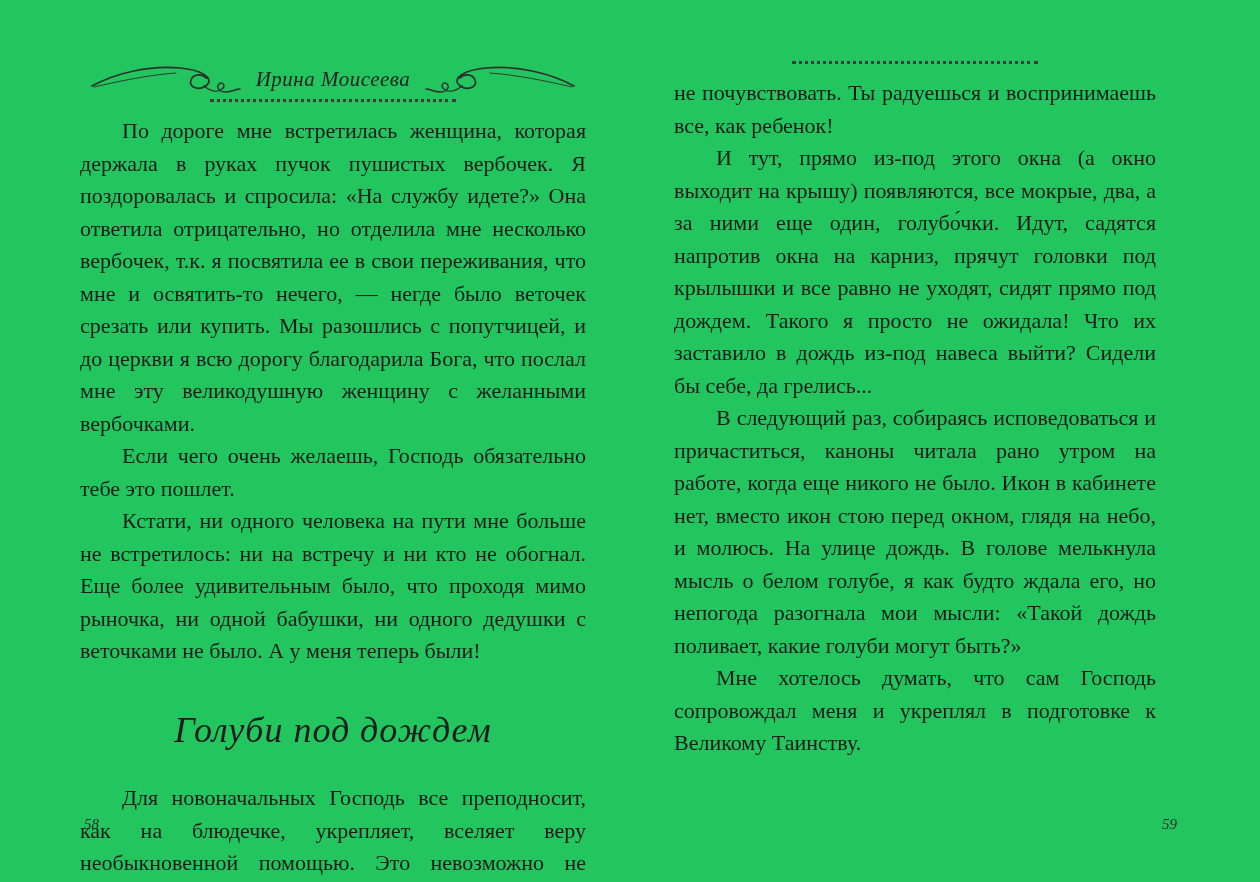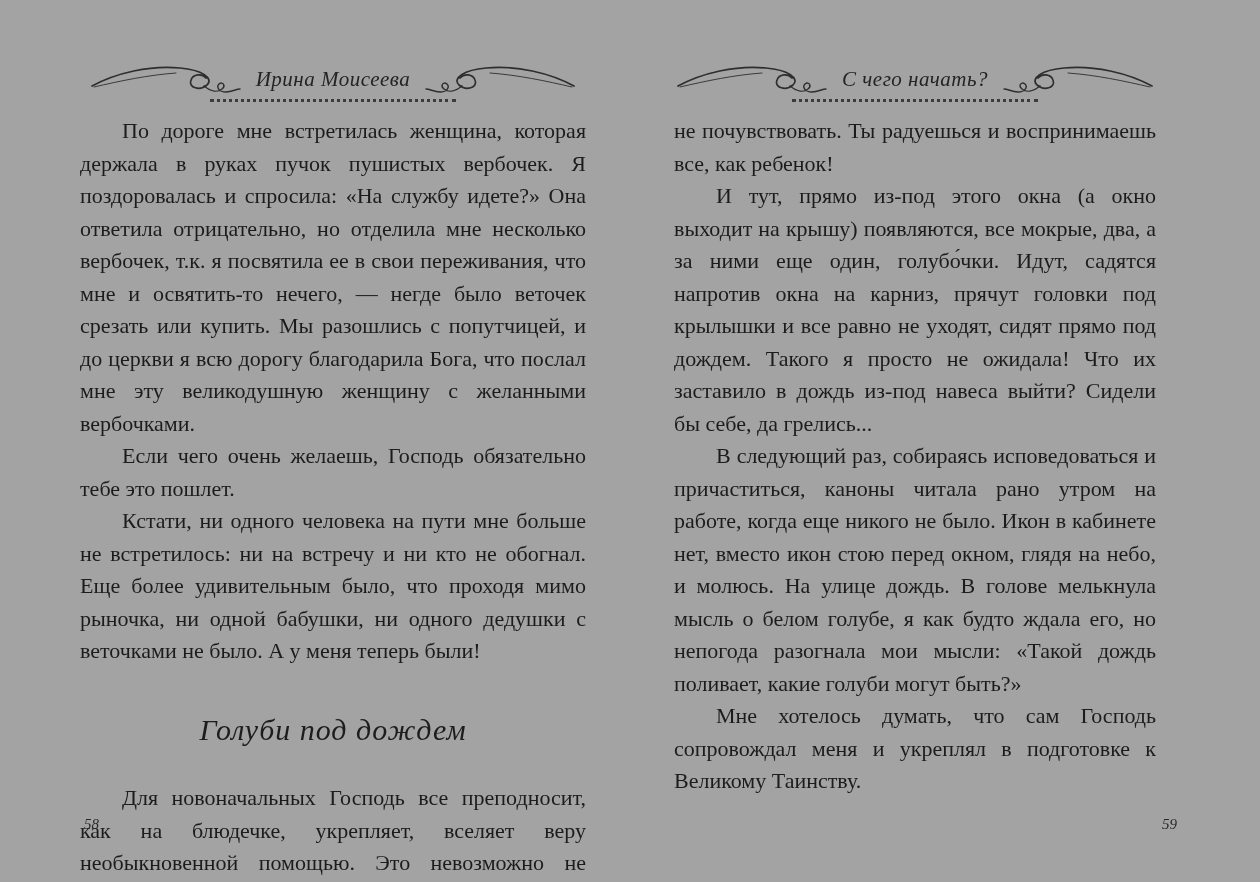--- a/index.html
+++ b/index.html
@@ -10,21 +10,21 @@
   body {
     width: 1260px;
     height: 882px;
     font-family: "Liberation Serif", "DejaVu Serif", serif;
     color: #1c1c1c;
   }
   .spread {
     position: relative;
     width: 1260px;
     height: 882px;
-    background: #a3a3a3;
+    background: #22c55e;
     overflow: hidden;
   }
   .page {
     position: absolute;
     top: 60px;
   }
   .page.left  { left: 80px;  width: 506px; }
   .page.right { left: 674px; width: 482px; }
 
   .running-header {
@@ -61,21 +61,21 @@
     font-size: 22px;
     line-height: 32.5px;
     text-align: justify;
     hyphens: auto;
     -webkit-hyphens: auto;
   }
   .body-text p { margin: 0; }
   .body-text p.indent { text-indent: 42px; }
 
   .section-heading {
-    font-size: 30px;
+    font-size: 36px;
     font-style: italic;
     font-weight: normal;
     text-align: center;
     margin: 46px 0 36px;
     letter-spacing: 1px;
     color: #1d1d1d;
   }
 
   .page-number {
     position: absolute;
@@ -111,33 +111,20 @@
     <div class="body-text">
       <p class="indent">По дороге мне встретилась женщина, которая держала в руках пучок пушистых вербочек. Я поздоровалась и спросила: «На службу идете?» Она ответила отрицательно, но отделила мне несколько вербочек, т.к. я посвятила ее в свои переживания, что мне и освятить-то нечего, — негде было веточек срезать или купить. Мы разошлись с попутчицей, и до церкви я всю дорогу благодарила Бога, что послал мне эту великодушную женщину с желанными вербочками.</p>
       <p class="indent">Если чего очень желаешь, Господь обязательно тебе это пошлет.</p>
       <p class="indent">Кстати, ни одного человека на пути мне больше не встретилось: ни на встречу и ни кто не обогнал. Еще более удивительным было, что проходя мимо рыночка, ни одной бабушки, ни одного дедушки с веточками не было. А у меня теперь были!</p>
       <h2 class="section-heading">Голуби под дождем</h2>
       <p class="indent">Для новоначальных Господь все преподносит, как на блюдечке, укрепляет, вселяет веру необыкновенной помощью. Это невозможно не заметить и</p>
     </div>
   </section>
 
   <section class="page right">
-    <header class="running-header">
-      <svg class="flourish" viewBox="0 0 152 36" aria-hidden="true">
-        <path d="M2,25 C26,12 60,4 90,7 C112,9 124,17 117,24 C110,30 98,27 101,19 C103,13 112,12 116,17" fill="none" stroke="#2e2e2e" stroke-width="1.7" stroke-linecap="round"></path>
-        <path d="M4,26 C30,20 58,14 86,12" fill="none" stroke="#2e2e2e" stroke-width="0.9" stroke-linecap="round"></path>
-        <path d="M114,25 C120,30 127,32 132,28 C136,25 133,20 129,23 C126,26 129,31 136,31 C142,31 146,28 150,28" fill="none" stroke="#2e2e2e" stroke-width="1.4" stroke-linecap="round"></path>
-      </svg>
-      <span class="head-title">С чего начать?</span>
-      <svg class="flourish mirrored" viewBox="0 0 152 36" aria-hidden="true">
-        <path d="M2,25 C26,12 60,4 90,7 C112,9 124,17 117,24 C110,30 98,27 101,19 C103,13 112,12 116,17" fill="none" stroke="#2e2e2e" stroke-width="1.7" stroke-linecap="round"></path>
-        <path d="M4,26 C30,20 58,14 86,12" fill="none" stroke="#2e2e2e" stroke-width="0.9" stroke-linecap="round"></path>
-        <path d="M114,25 C120,30 127,32 132,28 C136,25 133,20 129,23 C126,26 129,31 136,31 C142,31 146,28 150,28" fill="none" stroke="#2e2e2e" stroke-width="1.4" stroke-linecap="round"></path>
-      </svg>
-    </header>
     <div class="dotted-rule"></div>
 
     <div class="body-text">
       <p>не почувствовать. Ты радуешься и воспринимаешь все, как ребенок!</p>
       <p class="indent">И тут, прямо из-под этого окна (а окно выходит на крышу) появляются, все мокрые, два, а за ними еще один, голубо́чки. Идут, садятся напротив окна на карниз, прячут головки под крылышки и все равно не уходят, сидят прямо под дождем. Такого я просто не ожидала! Что их заставило в дождь из-под навеса выйти? Сидели бы себе, да грелись...</p>
       <p class="indent">В следующий раз, собираясь исповедоваться и причаститься, каноны читала рано утром на работе, когда еще никого не было. Икон в кабинете нет, вместо икон стою перед окном, глядя на небо, и молюсь. На улице дождь. В голове мелькнула мысль о белом голубе, я как будто ждала его, но непогода разогнала мои мысли: «Такой дождь поливает, какие голуби могут быть?»</p>
       <p class="indent">Мне хотелось думать, что сам Господь сопровождал меня и укреплял в подготовке к Великому Таинству.</p>
     </div>
   </section>
 

